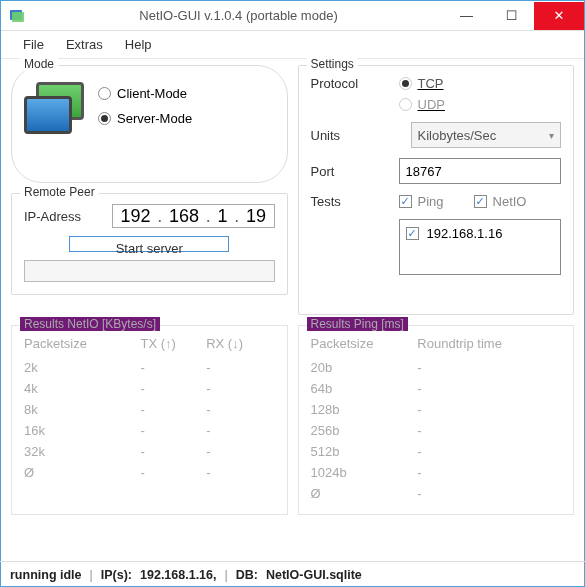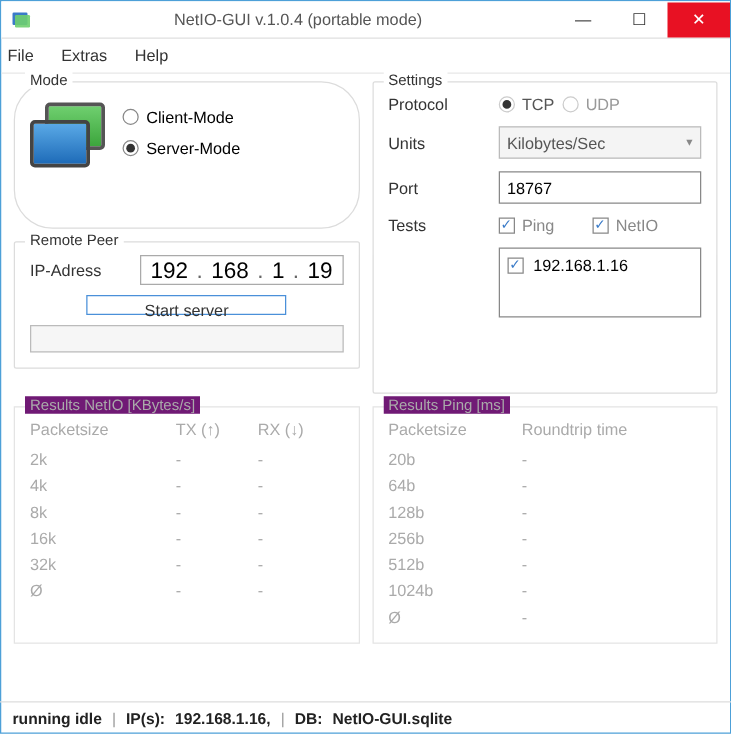--- a/index.html
+++ b/index.html
@@ -36,21 +36,21 @@
     display: flex; align-items: center; justify-content: center;
     font-size: 13px;
     color: #333;
   }
   .win-btn.close { background: #e81123; color: #fff; width: 50px; }
   
   .menubar {
     height: 28px;
     display: flex;
     align-items: center;
-    padding: 0 5px;
+    padding: 0 22px;
     gap: 22px;
     border-bottom: 1px solid #e8e8e8;
     color: #333;
   }
   .menubar span { cursor: default; }
   
   .content {
     display: flex;
     padding: 6px 10px 0 10px;
     gap: 10px;
@@ -114,27 +114,27 @@
     display:block; width: 160px; height:16px; margin: 6px auto 8px auto;
     border:1px solid #4a90d9; background:#fff; text-align:center;
     line-height:24px; color:#333;
   }
   .progress {
     height:22px; border:1px solid #bbb; background:#f6f6f6; width:100%;
   }
   
   .settings .row { margin-bottom:10px; }
   .settings .label { width:80px; }
-  .proto-opts { display:flex; flex-direction:row; gap:6px; }
+  .proto-opts { display:flex; flex-direction:column; gap:6px;text-decoration:underline; }
   .proto-row { display:flex; align-items:center; gap:6px; color:#999;}
   .proto-row.active { color:#555; }
   .select {
     flex:1; height:24px; border:1px solid #bbb; background:#f4f4f4;
     display:flex; align-items:center; justify-content:space-between;
-    padding:12px 6px; color:#555;
+    padding:12px 6px; color:#555;margin-left:12px;
   }
   .chev { color:#888; font-size:10px;}
   .text-input {
     flex:1; height:24px; border:1px solid #888; background:#fff;
     padding:12px 6px; display:flex; align-items:center;
   }
   .checks { display:flex; gap:30px; flex:1; }
   .check-row { display:flex; align-items:center; gap:6px; color:#888;}
   .chk {
     width:13px; height:13px; border:1px solid #888; background:#fff;

